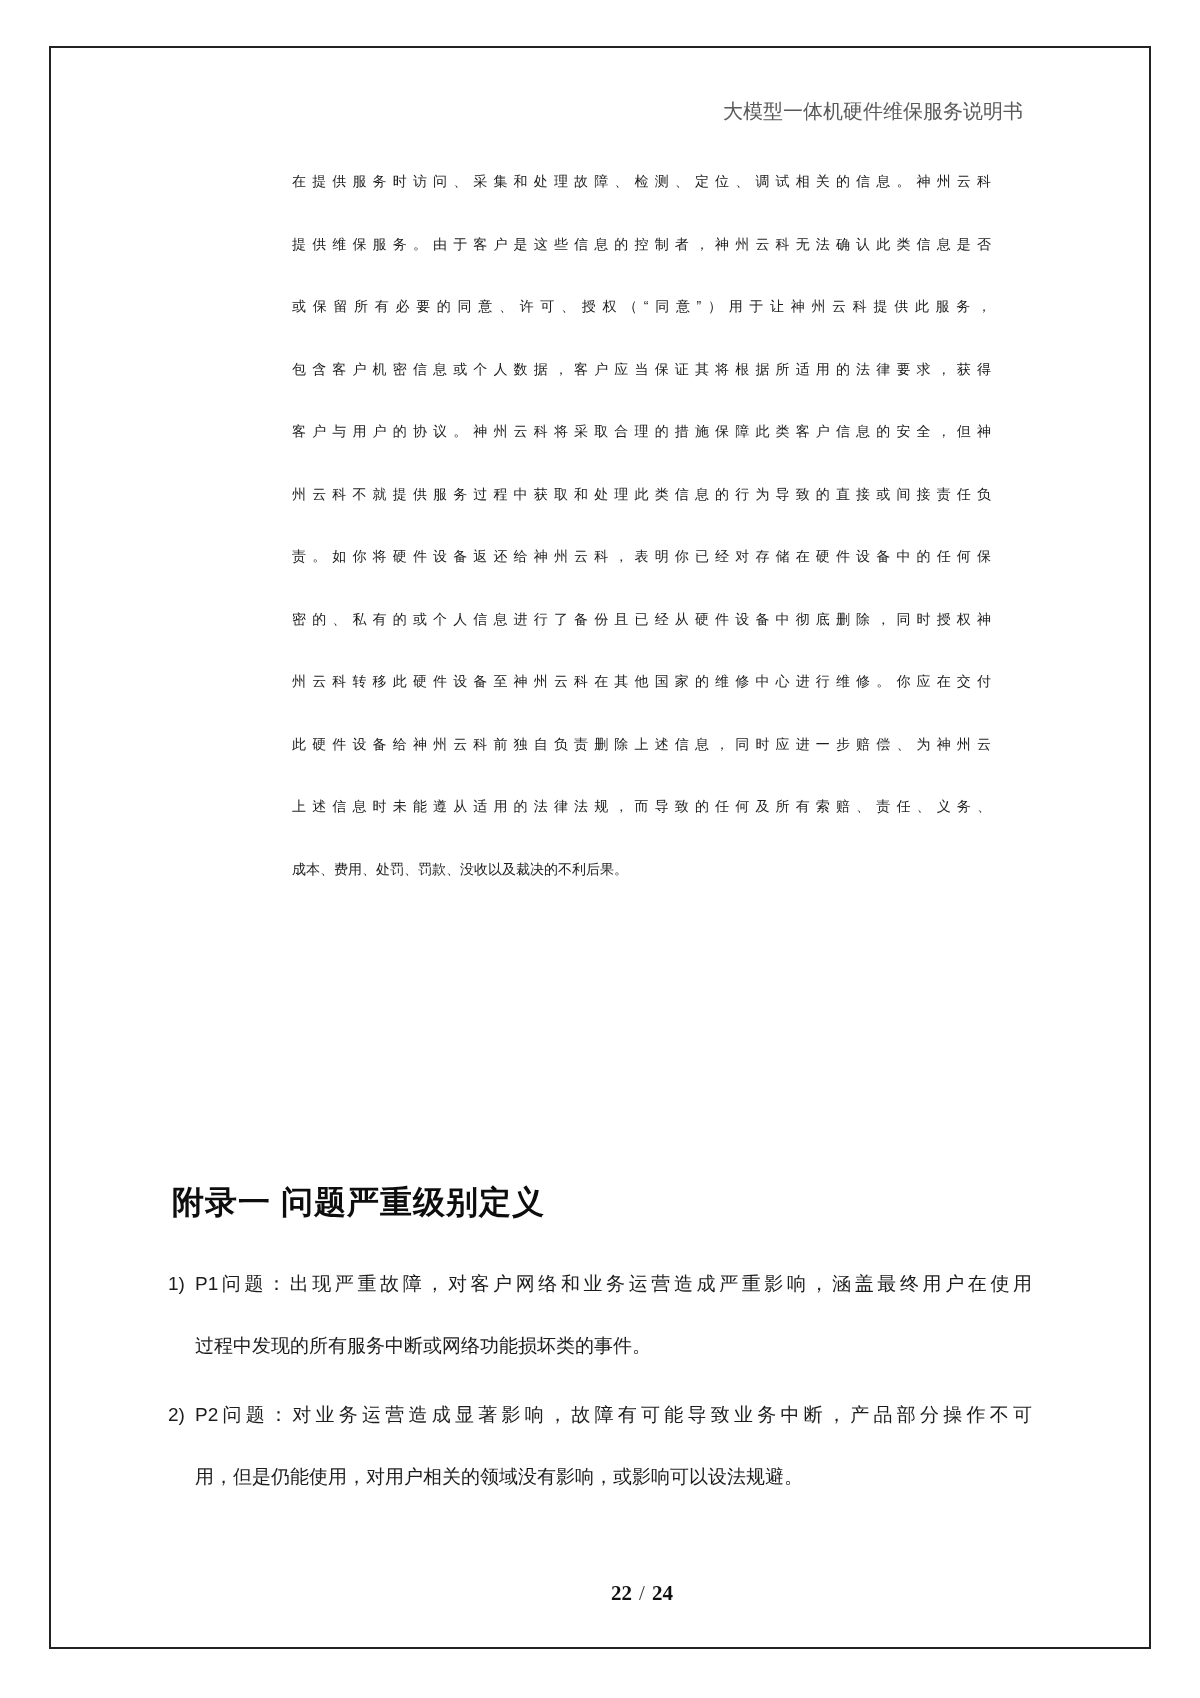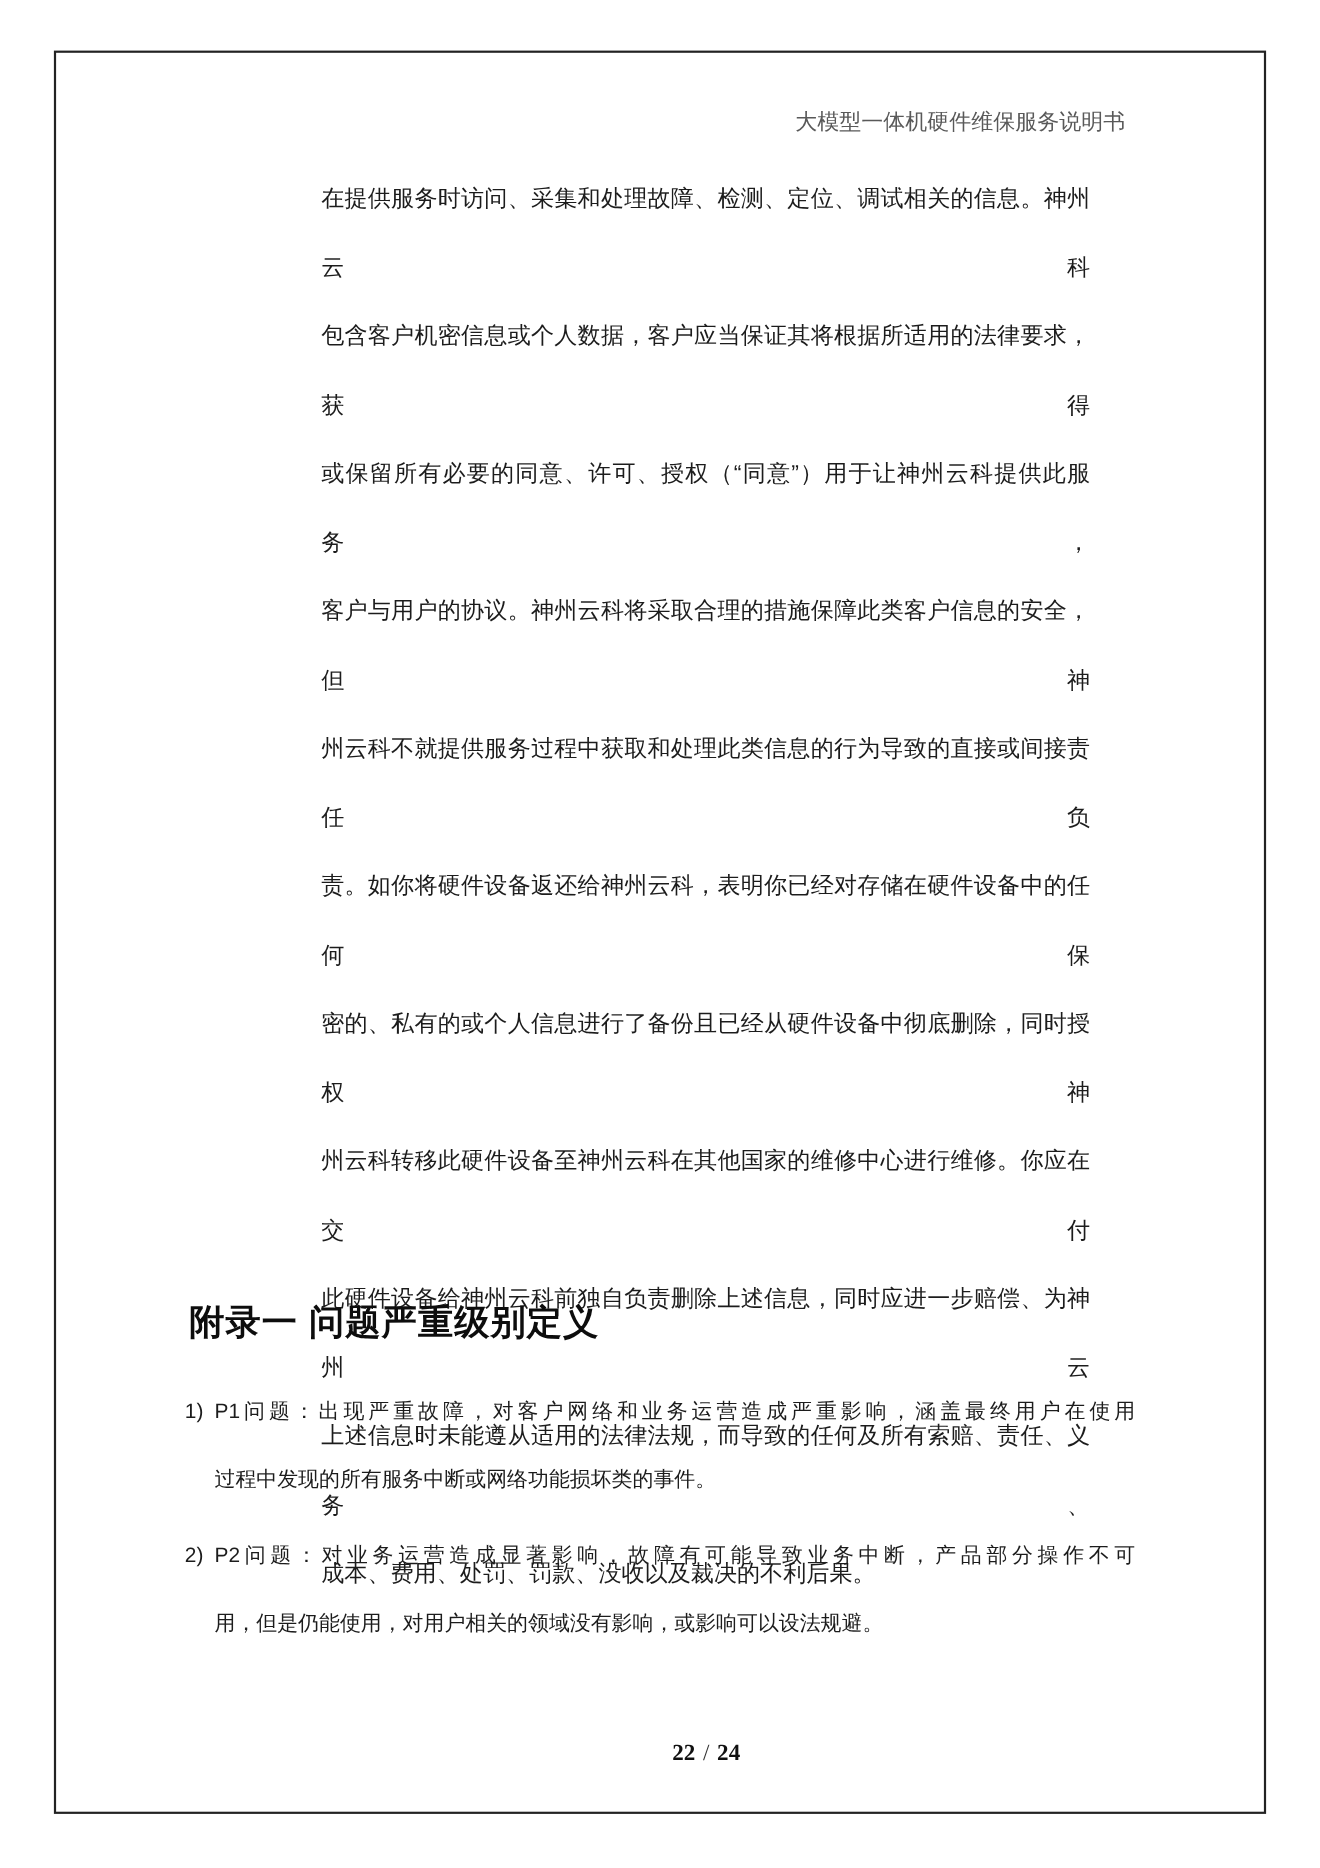--- a/index.html
+++ b/index.html
@@ -33,21 +33,21 @@
     line-height: 26px;
     color: #595959;
     letter-spacing: 0px;
     margin-top: 14px;
   }
   .para {
     position: absolute;
     left: 292px;
     top: 150px;
     width: 699px;
-    font-size: 21px;
+    font-size: 14px;
     line-height: 62.5px;
   }
   .line { text-align: left; }
   .line.j {
     text-align: justify;
     text-align-last: justify;
   }
   .appendix-heading {
     position: absolute;
     left: 172px;
@@ -103,22 +103,23 @@
 <body>
 
 <div class="frame"></div>
 
 <div class="header">
   <span>大模型一体机硬件维保服务说明书</span>
 </div>
 
 <div class="para" id="paragraph">
     <div class="line j">在提供服务时访问、采集和处理故障、检测、定位、调试相关的信息。神州云科</div>
+    <div class="line j">提供维保服务。由于客户是这些信息的控制者，神州云科无法确认此类信息是否</div>
+    <div class="line j">或保留所有必要的同意、许可、授权（“同意”）用于让神州云科提供此服务，</div>
     <div class="line j">包含客户机密信息或个人数据，客户应当保证其将根据所适用的法律要求，获得</div>
-    <div class="line j">或保留所有必要的同意、许可、授权（“同意”）用于让神州云科提供此服务，</div>
     <div class="line j">客户与用户的协议。神州云科将采取合理的措施保障此类客户信息的安全，但神</div>
     <div class="line j">州云科不就提供服务过程中获取和处理此类信息的行为导致的直接或间接责任负</div>
     <div class="line j">责。如你将硬件设备返还给神州云科，表明你已经对存储在硬件设备中的任何保</div>
     <div class="line j">密的、私有的或个人信息进行了备份且已经从硬件设备中彻底删除，同时授权神</div>
     <div class="line j">州云科转移此硬件设备至神州云科在其他国家的维修中心进行维修。你应在交付</div>
     <div class="line j">此硬件设备给神州云科前独自负责删除上述信息，同时应进一步赔偿、为神州云</div>
     <div class="line j">上述信息时未能遵从适用的法律法规，而导致的任何及所有索赔、责任、义务、</div>
     <div class="line">成本、费用、处罚、罚款、没收以及裁决的不利后果。</div>
   </div>
 

